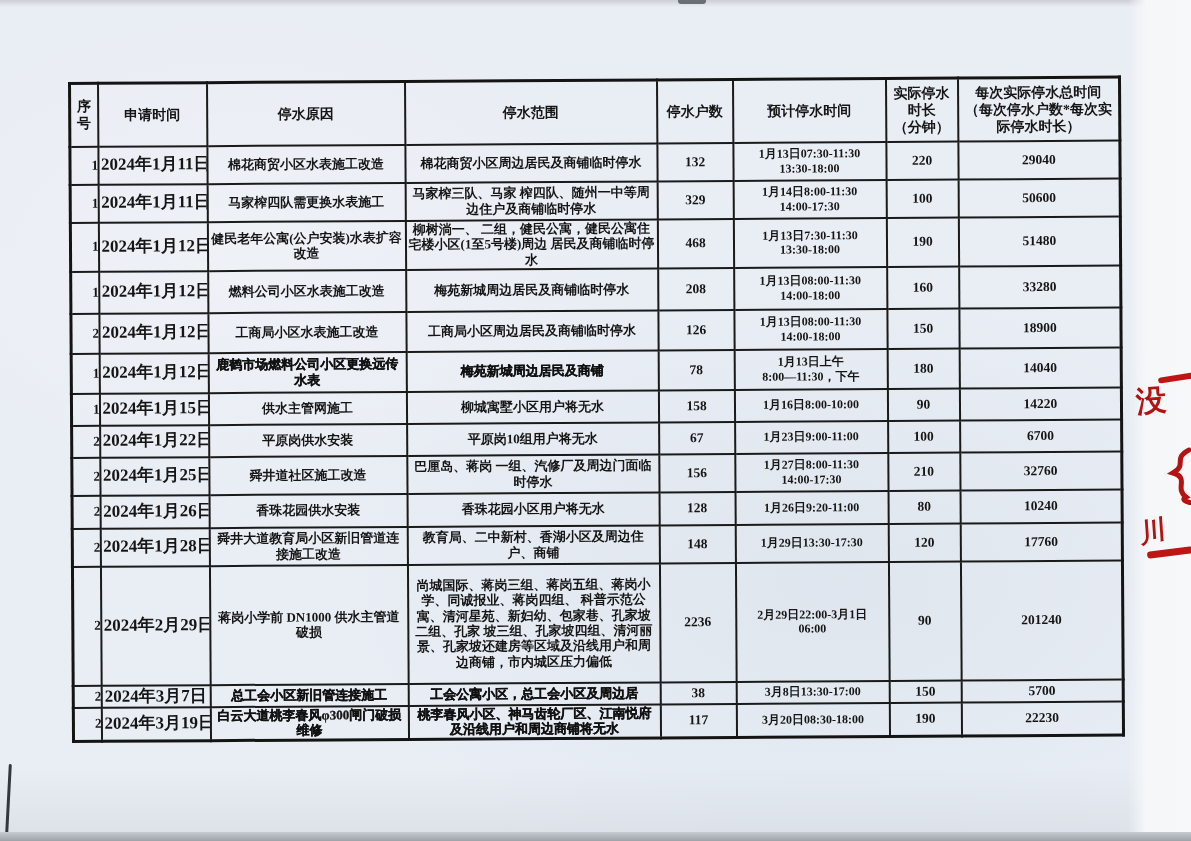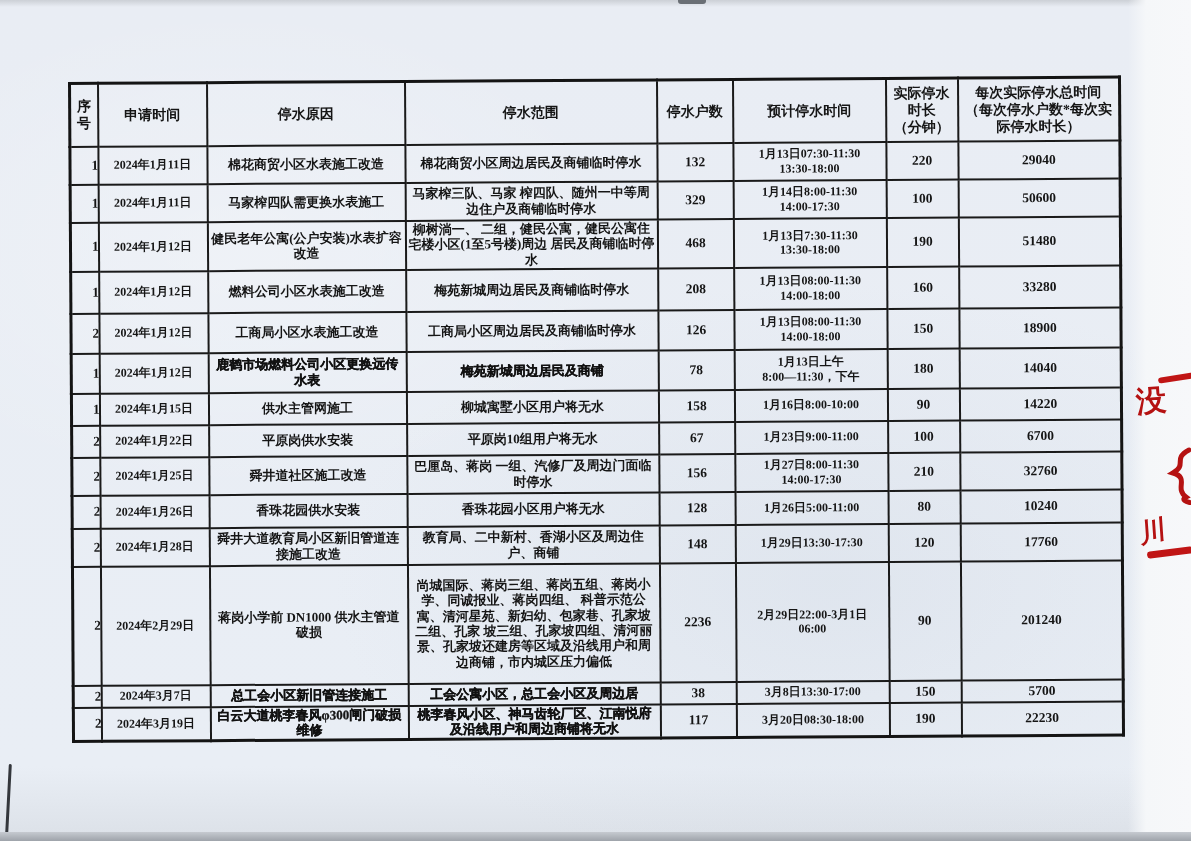--- a/index.html
+++ b/index.html
@@ -43,21 +43,21 @@
     padding:0 2px;
     text-align:center;vertical-align:middle;
     color:#151515;
     overflow:hidden;
   }
   table{border:3px solid #141414;}
   thead tr{height:63px;}
   th{font-size:14px;font-weight:bold;line-height:1.22;white-space:pre-line;}
   td{font-size:13px;font-weight:600;line-height:1.18;}
   .c-no{font-size:13.5px;padding-left:20px;}
-  .c-date{font-size:12px;white-space:nowrap;}
+  .c-date{font-size:17px;white-space:nowrap;}
   .c-time{font-size:12px;white-space:pre-line;}
   .c-num{font-size:13.5px;font-family:"Liberation Serif",serif;}
   .c-scope,.c-reason{font-size:13px;}
   tbody tr:nth-child(1){height:38px;}
   tbody tr:nth-child(2){height:38px;}
   tbody tr:nth-child(3){height:49px;}
   tbody tr:nth-child(4){height:42px;}
   tbody tr:nth-child(5){height:40px;}
   tbody tr:nth-child(6){height:40px;}
   tbody tr:nth-child(7){height:32px;}
@@ -223,21 +223,21 @@
 14:00-17:30</td>
       <td class="c-num">210</td>
       <td class="c-num">32760</td>
     </tr>
     <tr>
       <td class="c-no">22</td>
       <td class="c-date">2024年1月26日</td>
       <td class="c-reason">香珠花园供水安装</td>
       <td class="c-scope">香珠花园小区用户将无水</td>
       <td class="c-num">128</td>
-      <td class="c-time">1月26日5:00-11:00</td>
+      <td class="c-time">1月26日9:20-11:00</td>
       <td class="c-num">80</td>
       <td class="c-num">10240</td>
     </tr>
     <tr>
       <td class="c-no">23</td>
       <td class="c-date">2024年1月28日</td>
       <td class="c-reason">舜井大道教育局小区新旧管道连接施工改造</td>
       <td class="c-scope">教育局、二中新村、香湖小区及周边住户、商铺</td>
       <td class="c-num">148</td>
       <td class="c-time">1月29日13:30-17:30</td>

